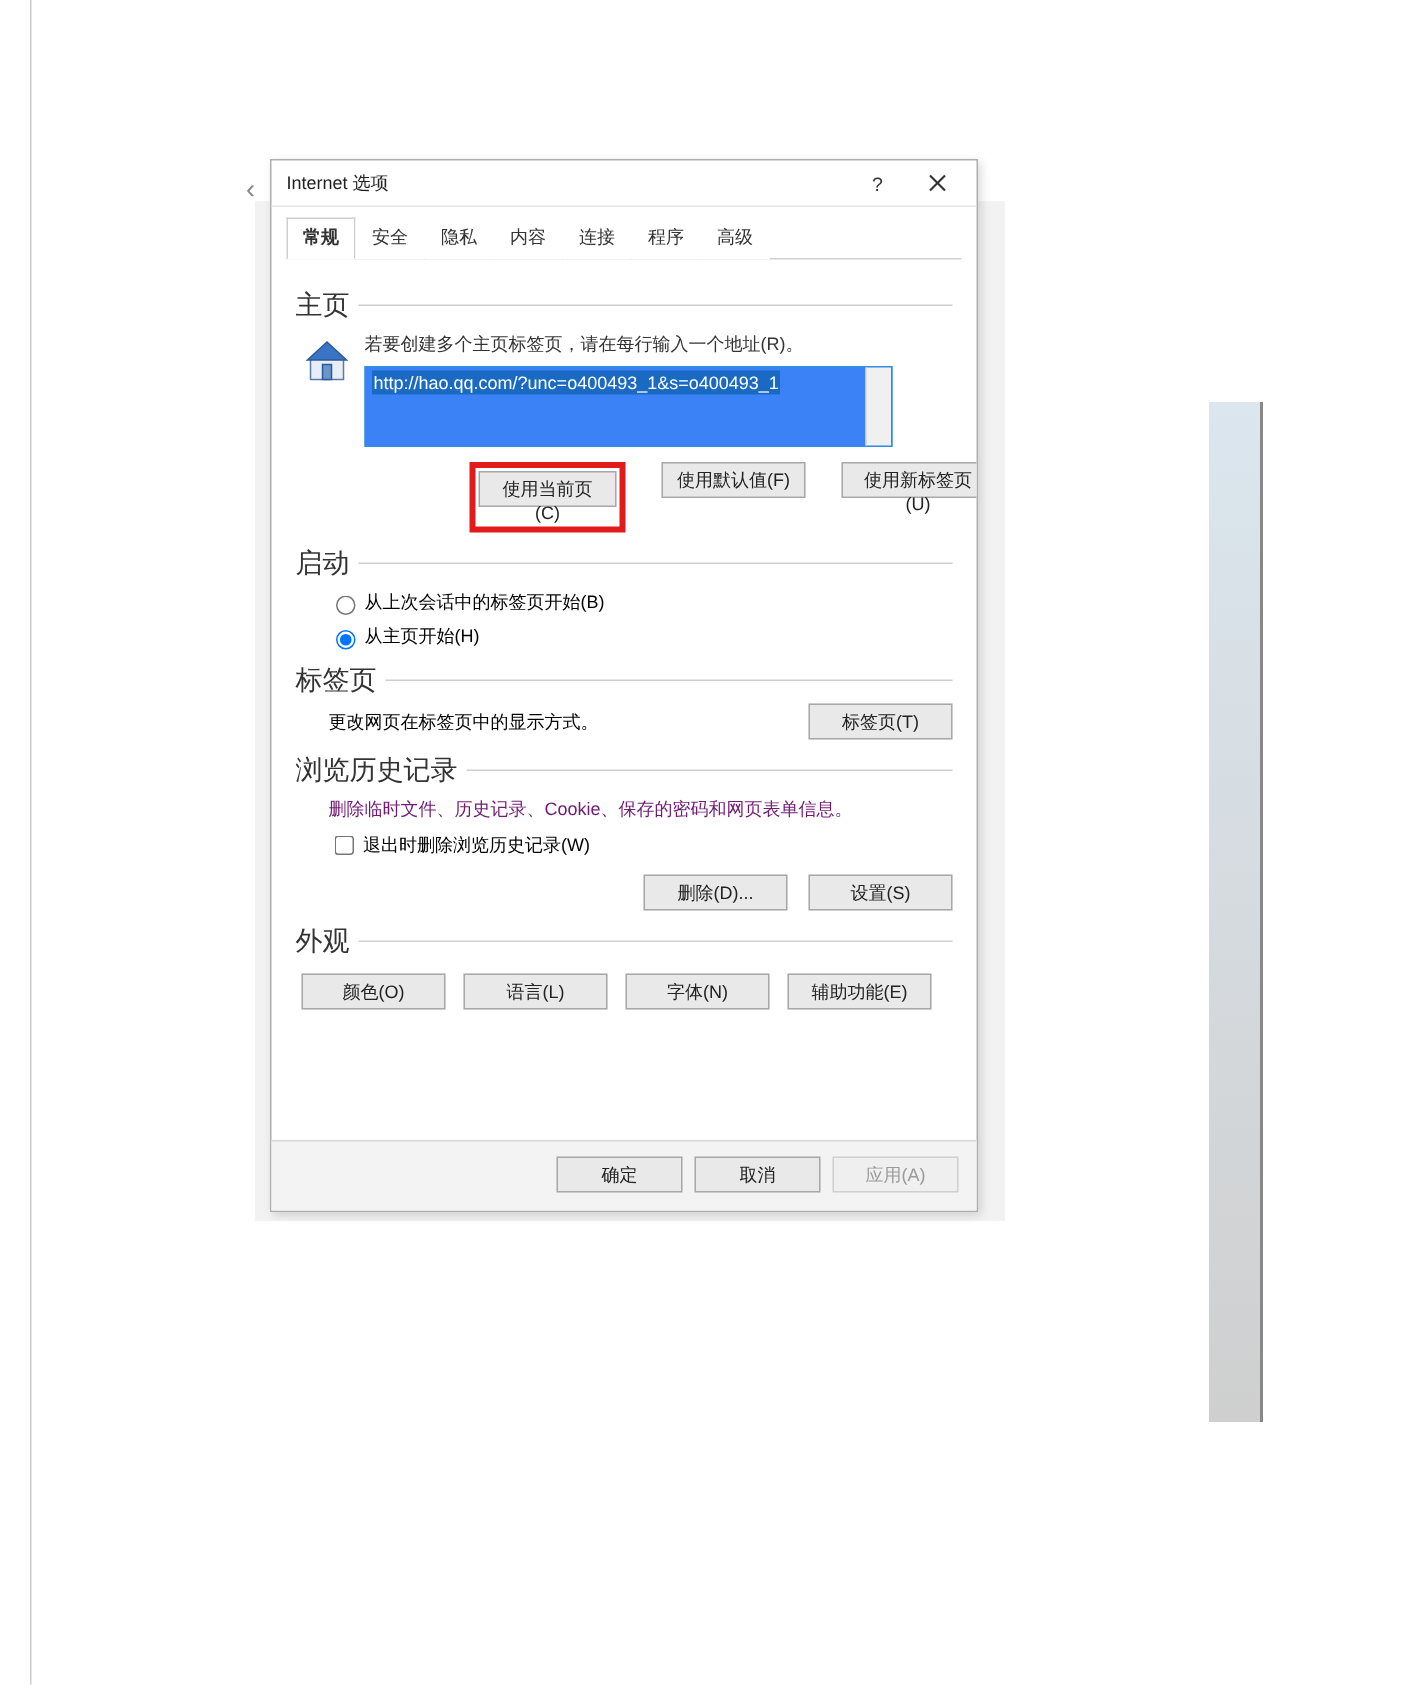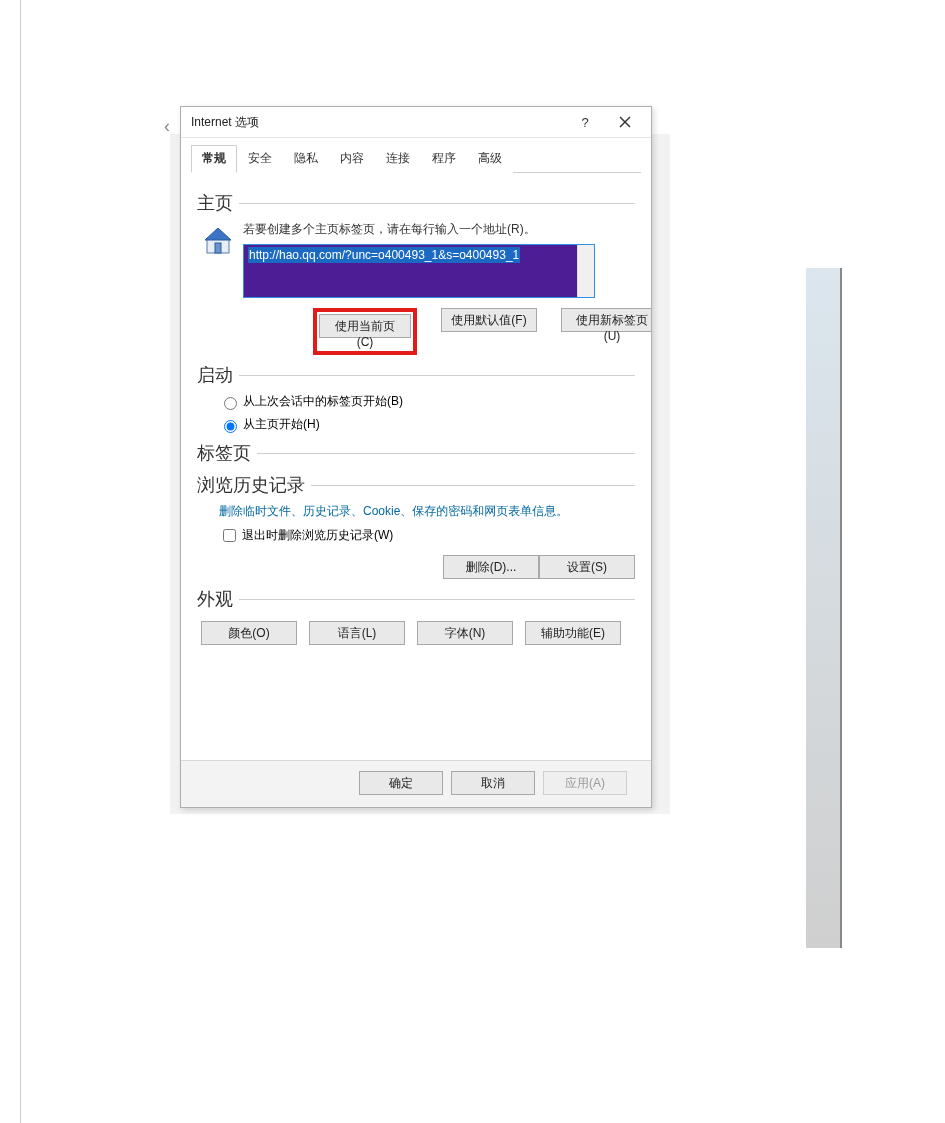--- a/index.html
+++ b/index.html
@@ -130,21 +130,21 @@
     width: 352px;
     height: 54px;
     border: 1px solid #2f8fe0;
     padding: 2px 4px;
     font-family: Tahoma, Arial, sans-serif;
     font-size: 12px;
     color: #fff;
     resize: none;
     box-sizing: border-box;
     line-height: 16px;
-    background: #4c1d95;
+    background: #3b82f6;
     overflow-y: scroll;
   }
   .url-highlight {
     background: #1a6ac4;
     color: #fff;
     display: inline-block;
     padding: 0 1px;
   }
   .btn-row {
     display: flex;
@@ -189,38 +189,38 @@
     align-items: center;
     margin: 6px 0 4px 22px;
     font-size: 12px;
   }
   .radio-row input, .check-row input {
     margin-right: 6px;
   }
   .indent-text {
     margin: 6px 0 6px 22px;
     font-size: 12px;
-    color: #0369a1;
+    color: #701a75;
   }
   .row-split {
     display: flex;
     align-items: center;
     margin-top: 4px;
   }
   .row-split .txt { flex: 1; margin-left: 22px; font-size: 12px;}
   .appearance-row {
     display: flex;
     gap: 12px;
     margin-top: 10px;
     margin-left: 4px;
   }
   .appearance-row button.win { min-width: 96px; }
   .footer {
     border-top: 1px solid #d8d8d8;
-    padding: 10px 24px 12px 12px;
+    padding: 10px 12px 12px 12px;
     display: flex;
     justify-content: flex-end;
     gap: 8px;
     background: #f3f3f3;
   }
   .footer button.win { min-width: 84px; }
   .scroll-fake {
     position: absolute;
     right: 1px; top: 1px; bottom: 1px;
     width: 16px;
@@ -316,31 +316,35 @@
     </label>
     <label class="radio-row">
       <input type="radio" name="startup" checked="" style="">
       <span>从主页开始(H)</span>
     </label>
 
     <div class="section-label">
       <span>标签页</span>
       <span class="line"></span>
     </div>
+    <div class="row-split">
+      <div class="txt">更改网页在标签页中的显示方式。</div>
+      <button class="win" style="min-width:96px;">标签页(T)</button>
+    </div>
 
     <div class="section-label">
       <span>浏览历史记录</span>
       <span class="line"></span>
     </div>
     <div class="indent-text">删除临时文件、历史记录、Cookie、保存的密码和网页表单信息。</div>
     <label class="check-row">
       <input type="checkbox" style="">
       <span>退出时删除浏览历史记录(W)</span>
     </label>
-    <div class="btn-row" style="justify-content:flex-end; width:auto; margin-left:0; gap:0;">
+    <div class="btn-row" style="justify-content:flex-end; width:auto; margin-left:0; gap:14px;">
       <button class="win">删除(D)...</button>
       <button class="win">设置(S)</button>
     </div>
 
     <div class="section-label">
       <span>外观</span>
       <span class="line"></span>
     </div>
     <div class="appearance-row">
       <button class="win">颜色(O)</button>

